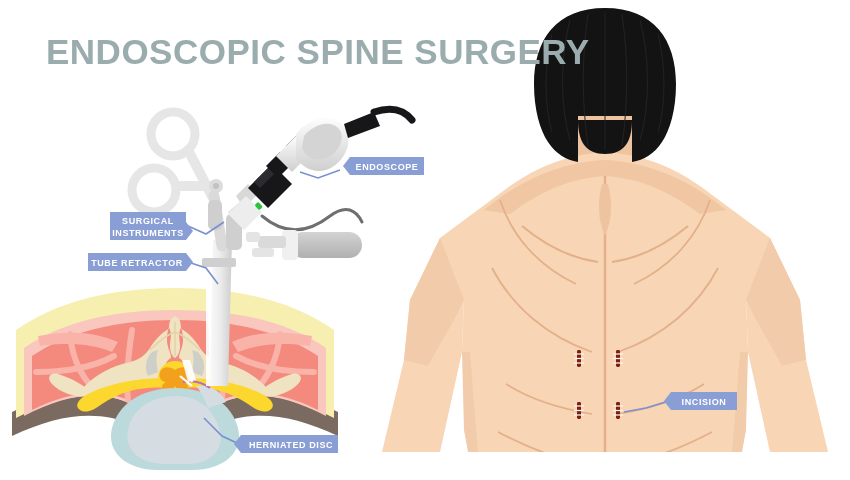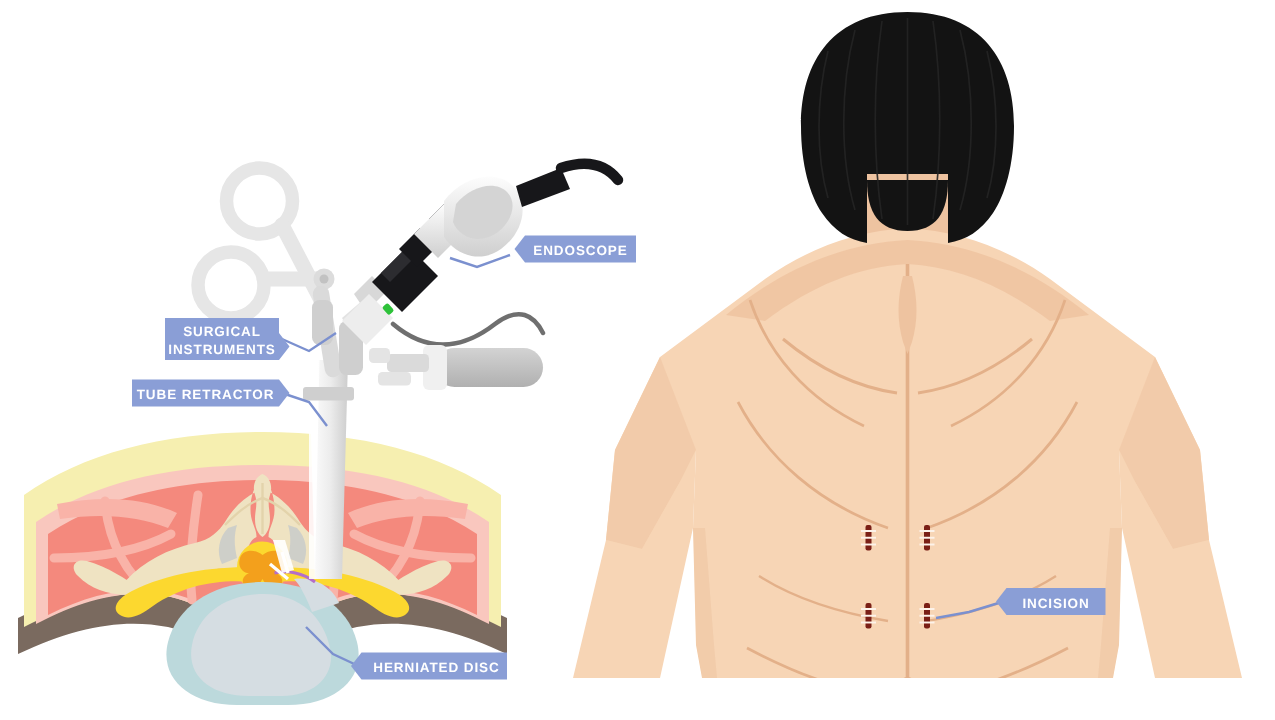--- a/index.html
+++ b/index.html
@@ -330,13 +330,14 @@
         <text x="291" y="448" text-anchor="middle" fill="#ffffff" font-family="Liberation Sans, sans-serif" font-size="9" font-weight="bold" letter-spacing=".6">HERNIATED DISC</text>
       </g>
 
       <g>
         <path d="M671,392 L664,401 L671,410 L737,410 L737,392 Z" fill="#8a9ed6"></path>
         <text x="704" y="405" text-anchor="middle" fill="#ffffff" font-family="Liberation Sans, sans-serif" font-size="9" font-weight="bold" letter-spacing=".6">INCISION</text>
       </g>
     </g>
   </svg>
 
+  <div class="ttl">ENDOSCOPIC SPINE SURGERY</div>
 </div>
 
 </body></html>

